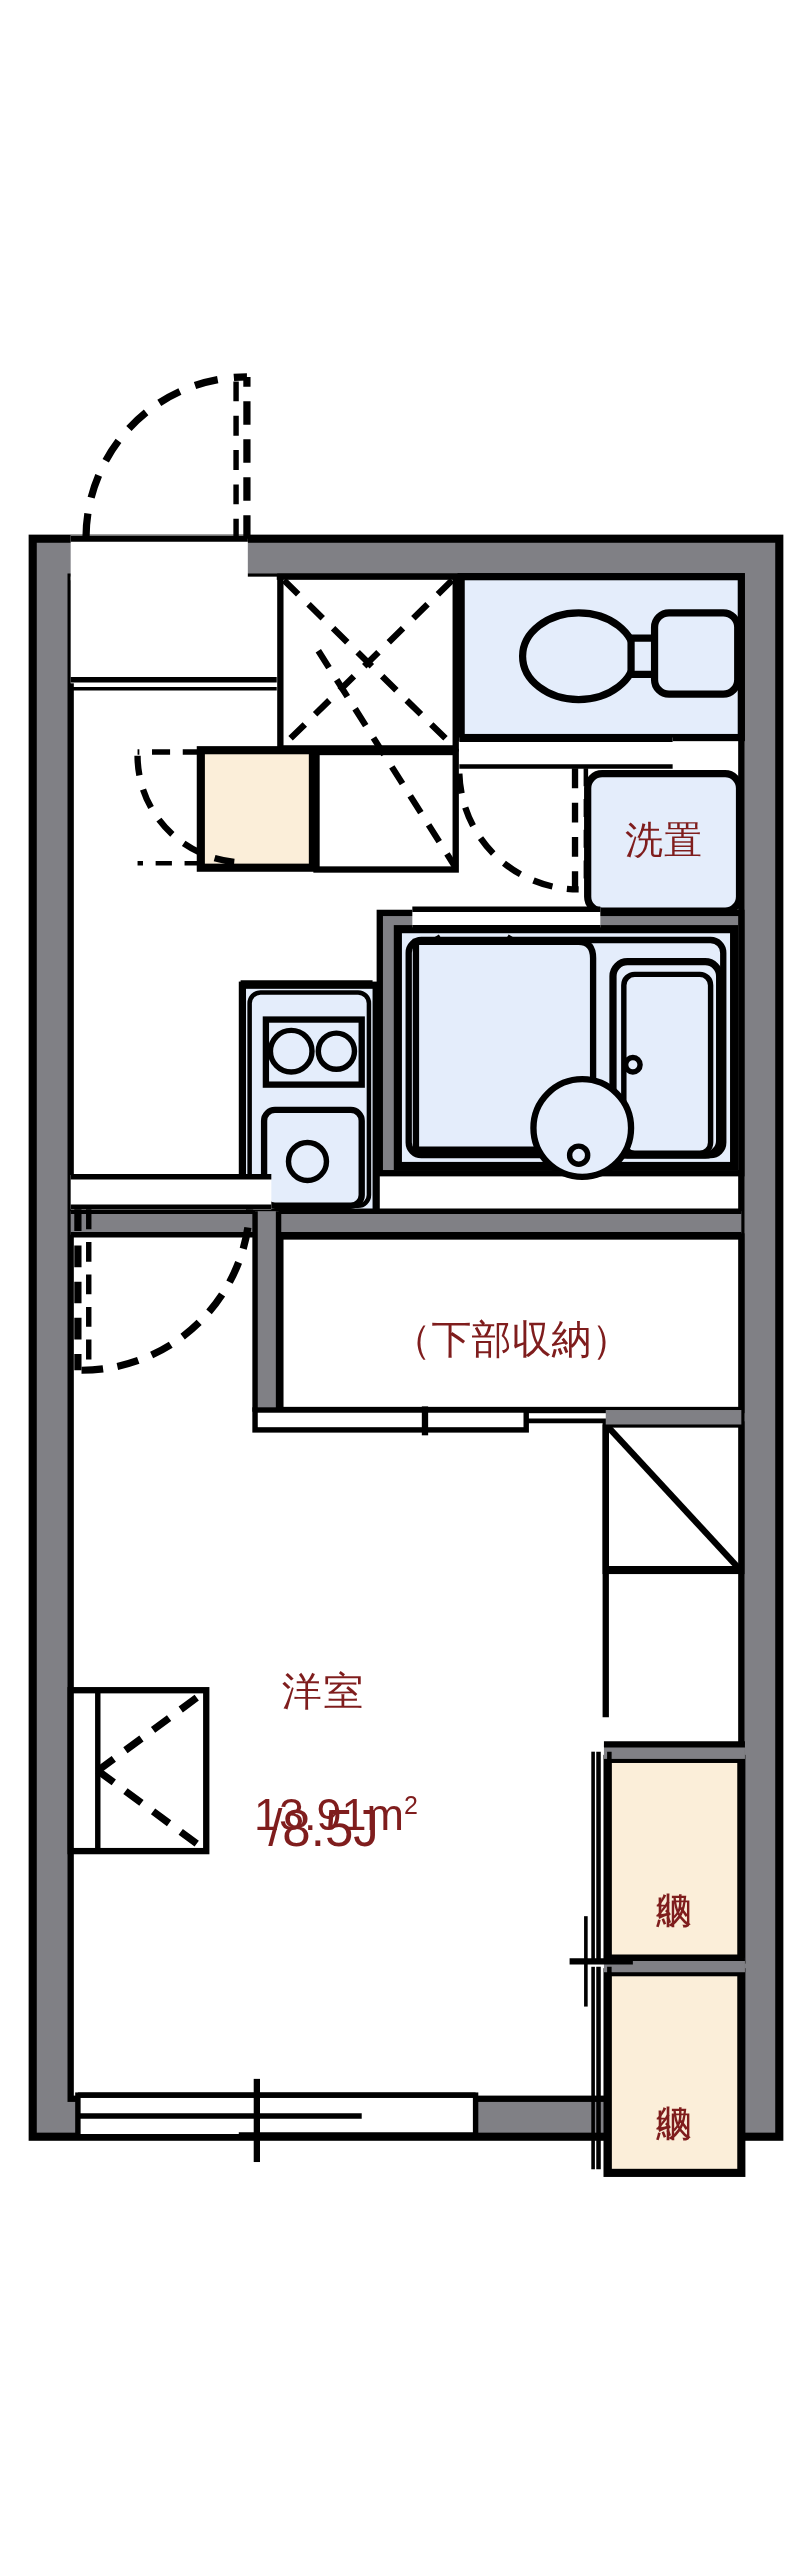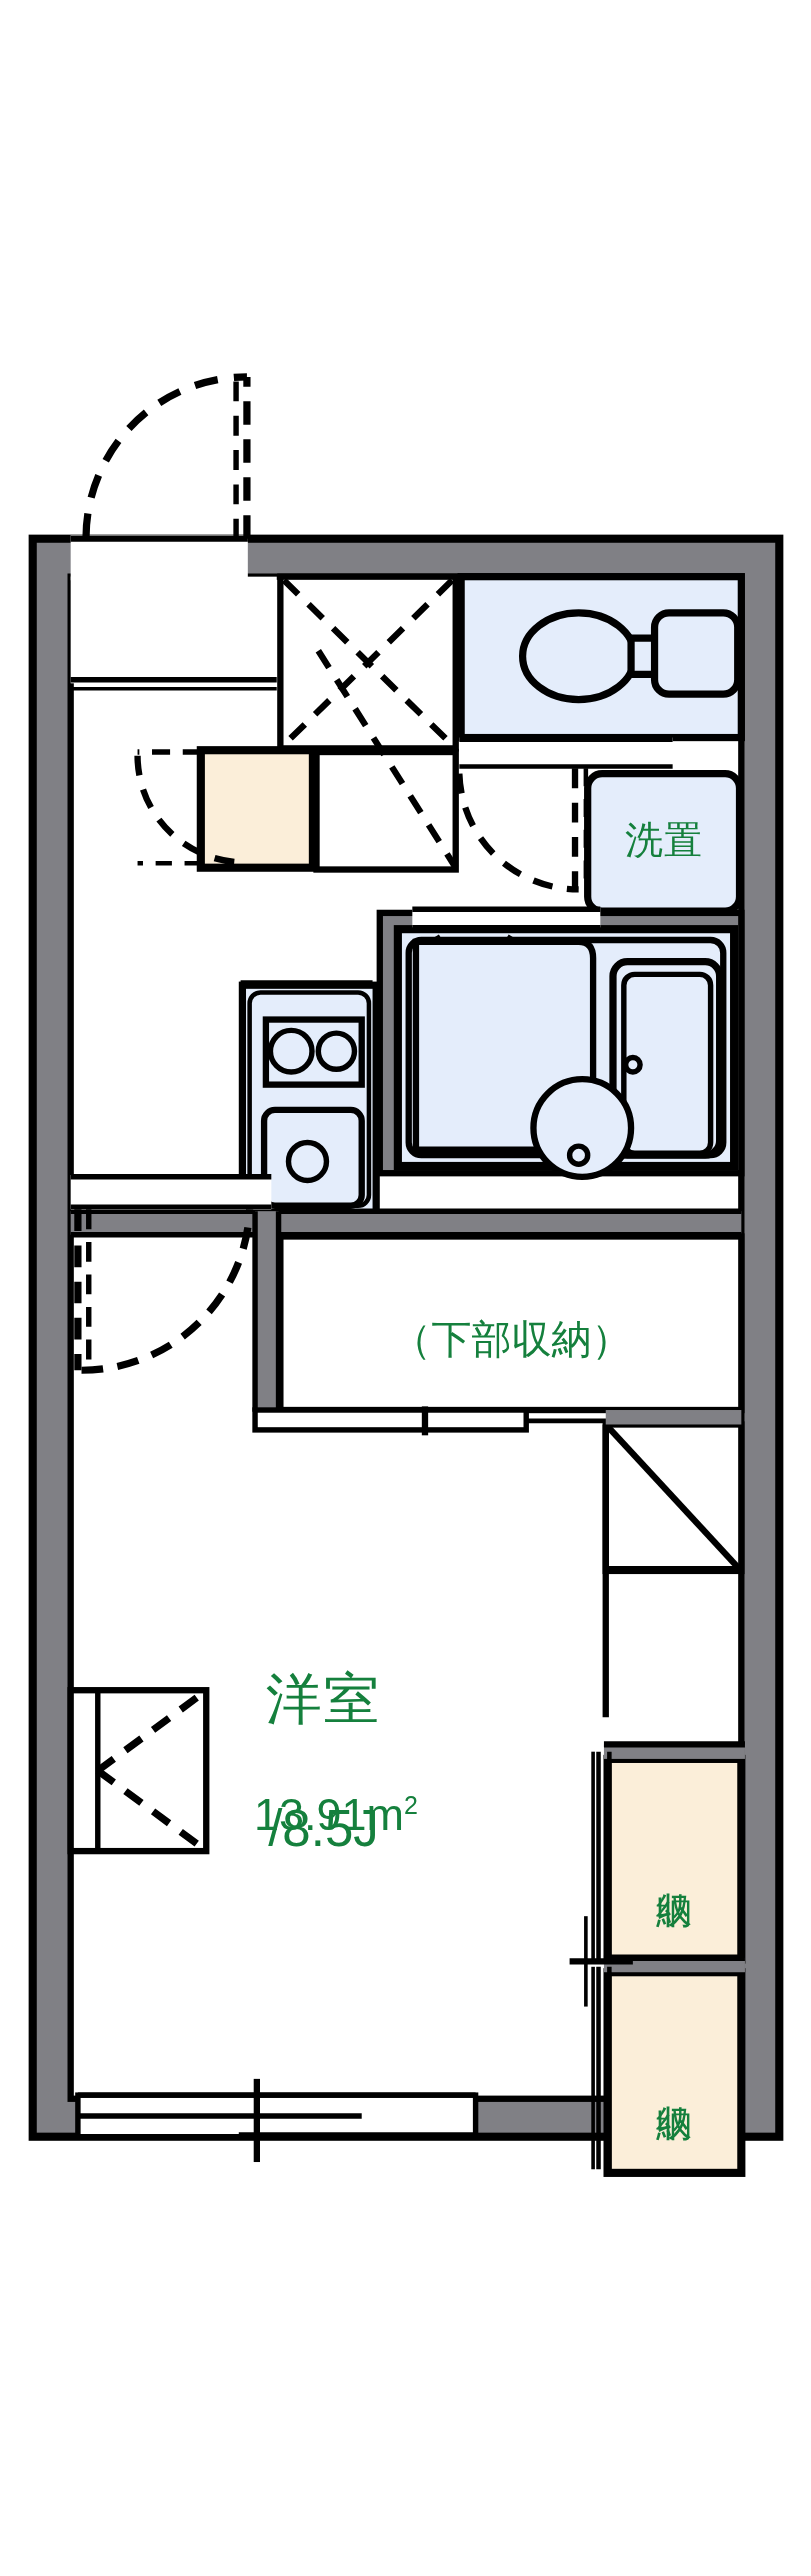--- a/index.html
+++ b/index.html
@@ -1,21 +1,21 @@
 <!DOCTYPE html>
 <html style="font-size:14.5px"><head>
 <meta charset="utf-8">
 <style>
   html,body{margin:0;padding:0;background:#ffffff;}
   body{font-family:"Liberation Sans","DejaVu Sans",sans-serif;}
   #page{position:relative;width:812px;height:2576px;background:#fff;overflow:hidden;}
   #plan{position:absolute;left:0;top:0;width:812px;height:2576px;}
-  .lbl{position:absolute;color:#15803d;white-space:pre;line-height:1.05;text-align:center;}
+  .lbl{position:absolute;color:#7f1d1d;white-space:pre;line-height:1.05;text-align:center;}
   .lbl.vert{writing-mode:vertical-rl;text-orientation:upright;line-height:1.0;}
-  #room-name{font-size:56px;letter-spacing:1.8px;font-family:Liberation Serif, serif;}
+  #room-name{font-size:40px;letter-spacing:1.8px;}
   #room-area{font-size:45px;}
   #room-tsubo{font-size:51px;}
   #bed-l1,#bed-l2{font-size:40px;}
   #wash-label{font-size:38px;letter-spacing:0.9px;}
   .sto-label{font-size:36px;letter-spacing:1.8px;}
 </style>
 </head>
 <body>
 
 <div id="page">

